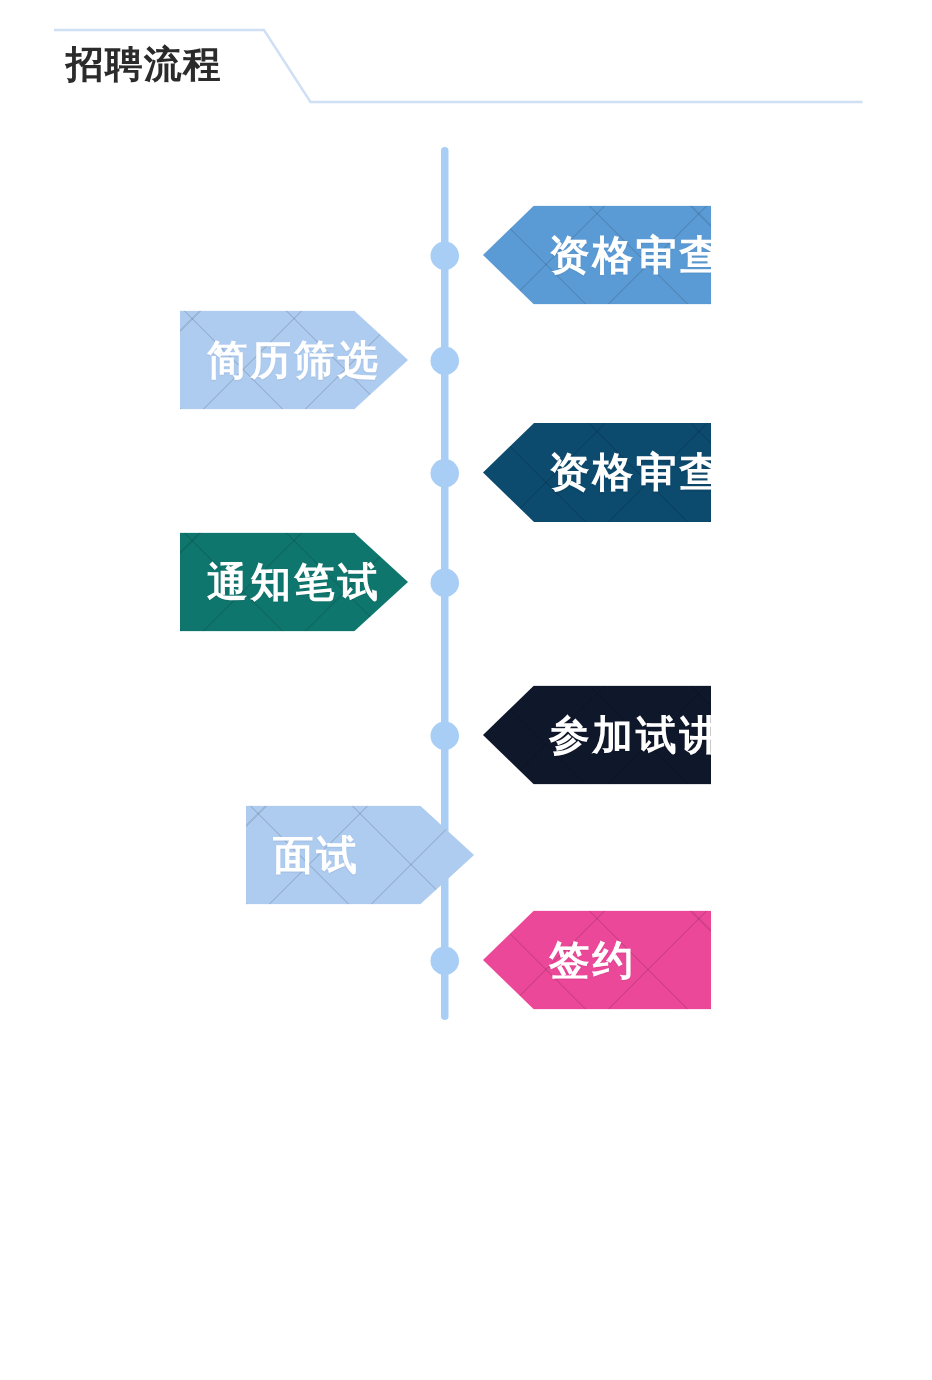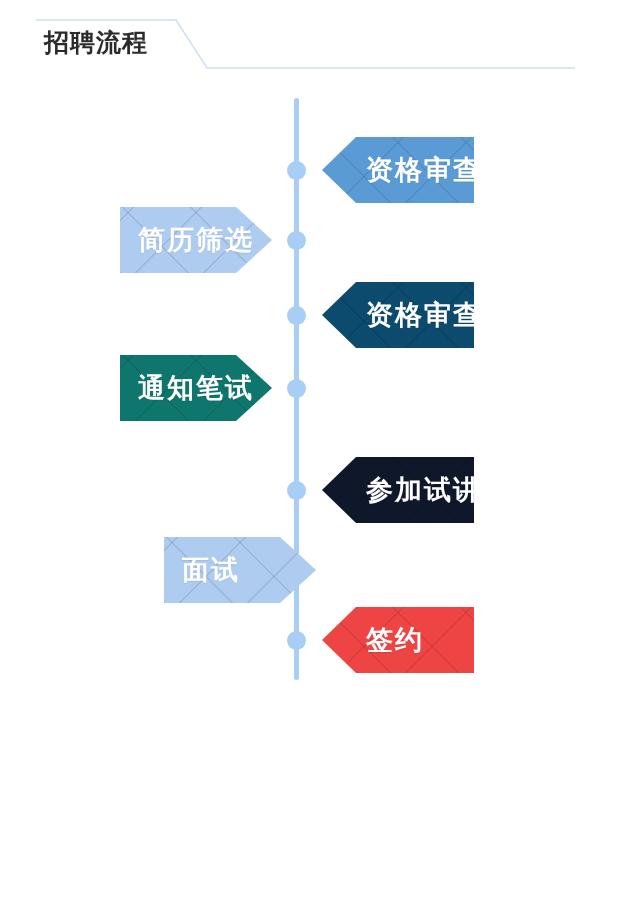--- a/index.html
+++ b/index.html
@@ -137,20 +137,20 @@
   </div>
 
   <div class="flow-item left-side" style="left:120px; top:537px; width:152px;margin-left:44px;">
     <div class="arrow-body" style="background: rgb(174, 203, 240);">
       <div class="arrow-pattern"></div>
       <span class="arrow-label">面试</span>
     </div>
   </div>
 
   <div class="flow-item right-side" style="left:322px; top:607px; width:152px;">
-    <div class="arrow-body" style="background: #ef4444;">
+    <div class="arrow-body" style="background: #ec4899;">
       <div class="arrow-pattern"></div>
       <span class="arrow-label">签约</span>
     </div>
   </div>
 
 
 </div>
 
 </body></html>

